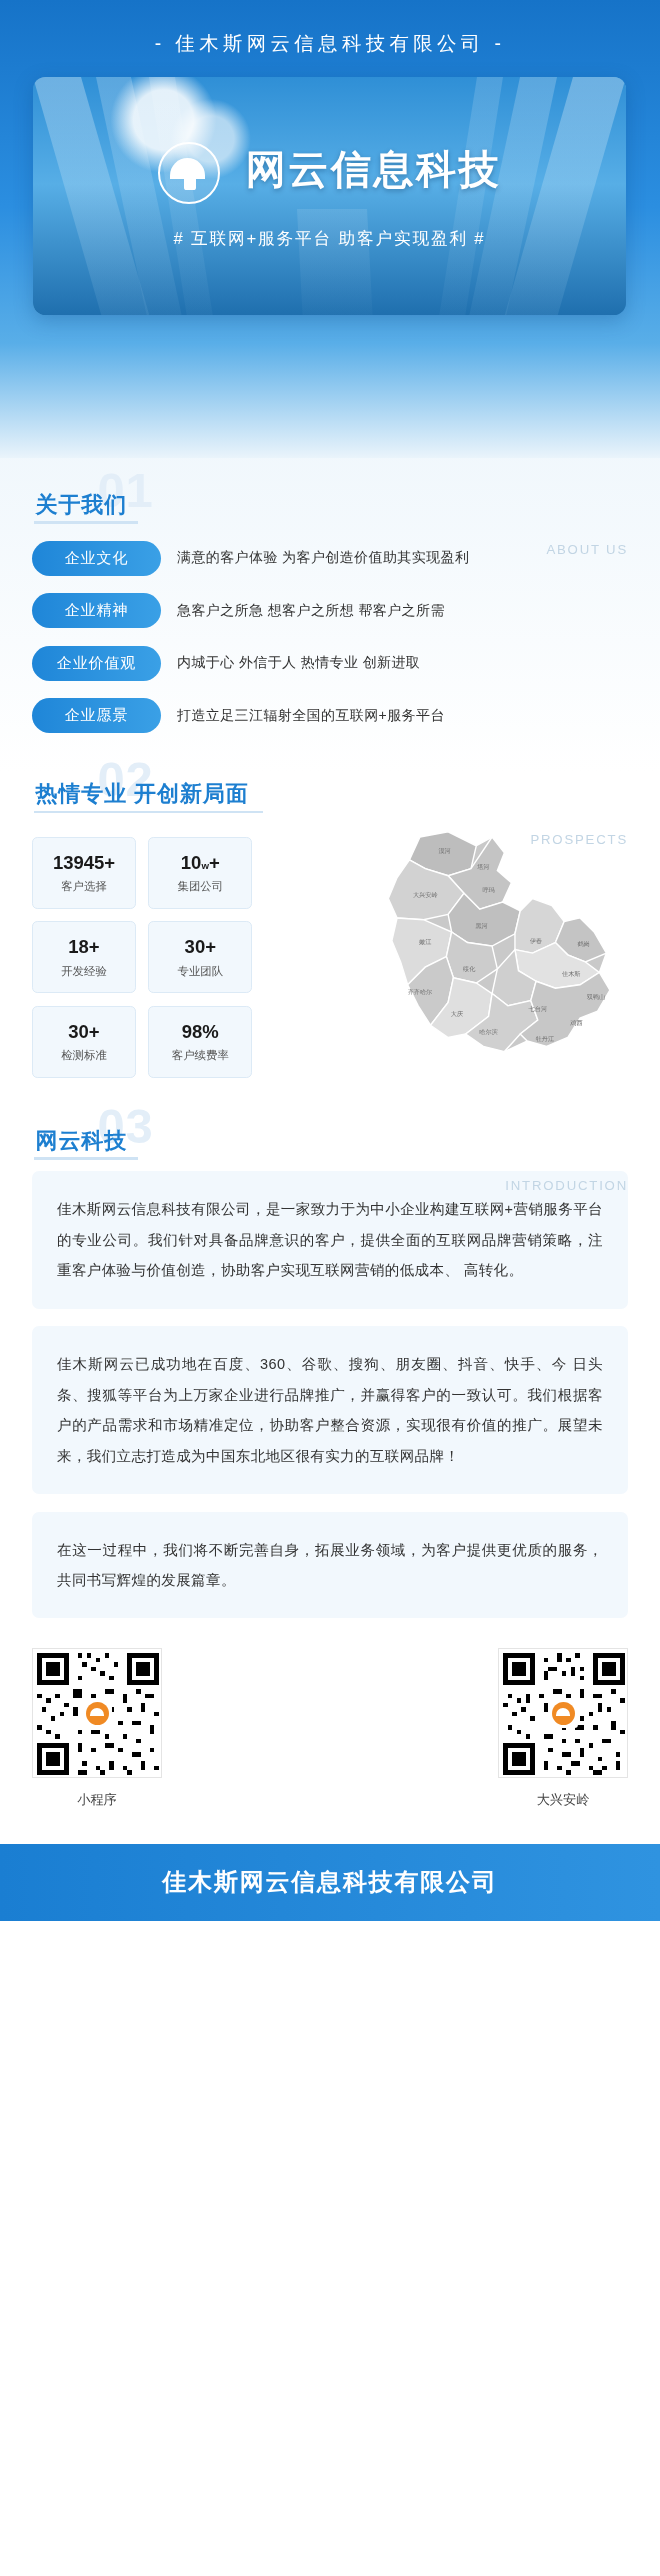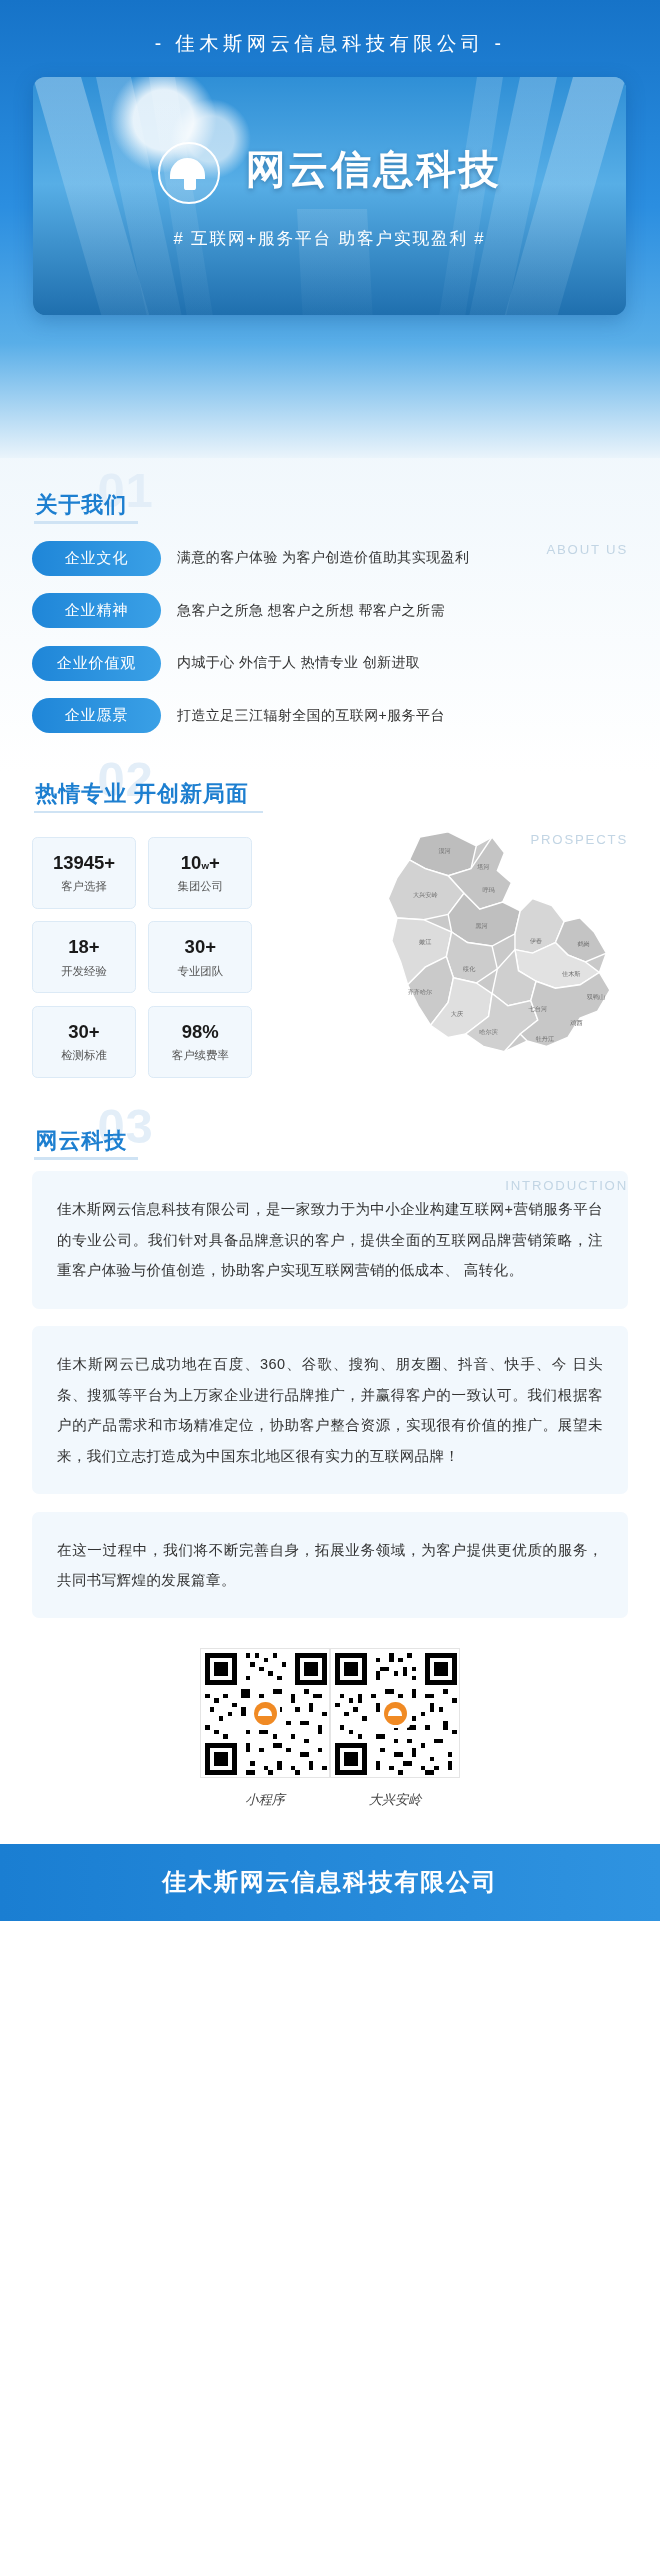--- a/index.html
+++ b/index.html
@@ -219,23 +219,22 @@
     font-size: 14.5px;
     line-height: 2.1;
     color: #333333;
     text-align: justify;
     letter-spacing: 0.4px;
   }
 
   
   .qr-wrap {
     display: flex;
-    justify-content: center;
+    justify-content: space-between;
     margin-top: 30px;
-    font-style: italic;
   }
   .qr-item { text-align: center; }
   .qr-box {
     width: 130px; height: 130px;
     background: #ffffff;
     border: 0.9px solid #e4e4e4;
     position: relative;
     overflow: hidden;
   }
   .qr-caption {

